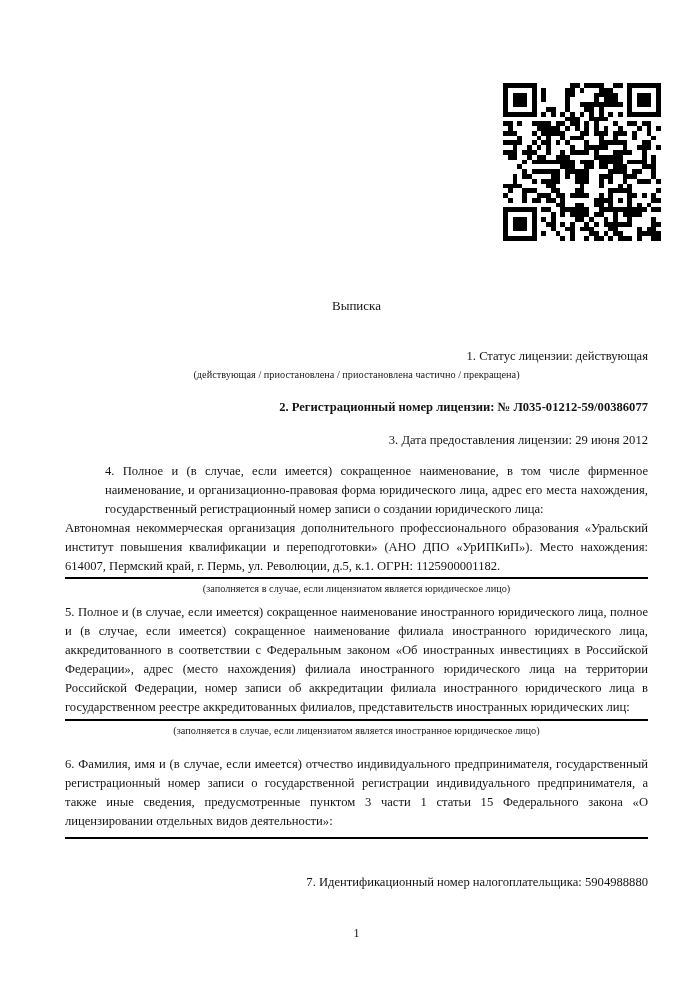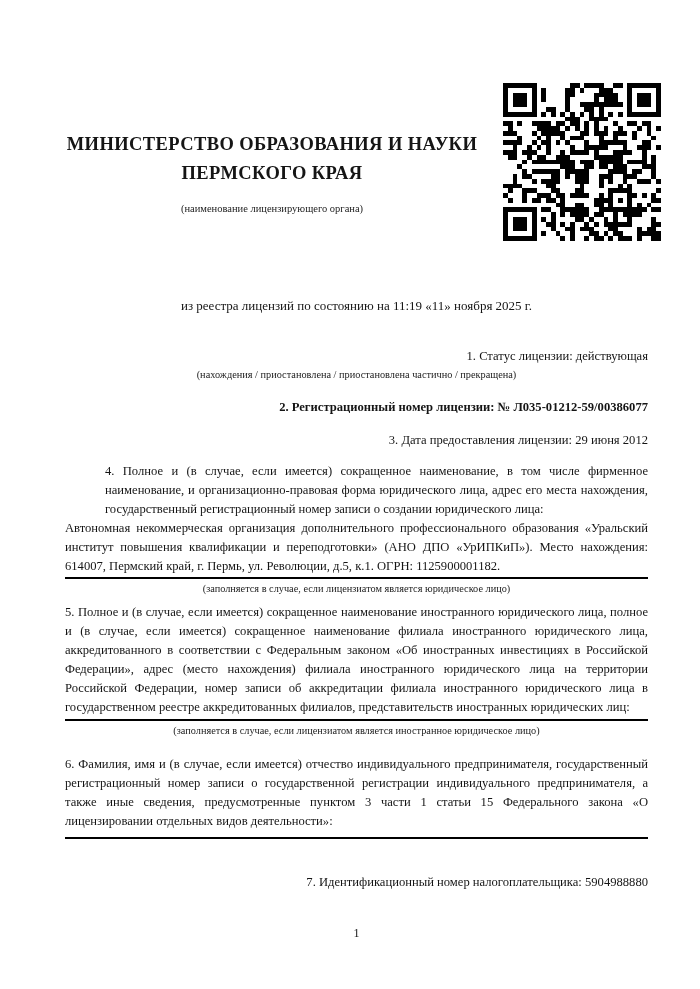--- a/index.html
+++ b/index.html
@@ -59,38 +59,33 @@
   .page-number{
     position:absolute;left:65px;top:926px;width:583px;
     text-align:center;font-size:12px;
   }
 </style>
 </head>
 <body>
 
 <div class="page">
 
-  <div class="letterhead-text">
-    <div class="org-line">МИНИСТЕРСТВО ОБРАЗОВАНИЯ И НАУКИ</div>
-    <div class="org-line">ПЕРМСКОГО КРАЯ</div>
-    <div class="org-caption">(наименование лицензирующего органа)</div>
-  </div>
 
   <svg class="qr" viewBox="0 0 33 33" shape-rendering="crispEdges">
       <path d="M0 0h1v1h-1zM1 0h1v1h-1zM2 0h1v1h-1zM3 0h1v1h-1zM4 0h1v1h-1zM5 0h1v1h-1zM6 0h1v1h-1zM14 0h1v1h-1zM15 0h1v1h-1zM17 0h1v1h-1zM18 0h1v1h-1zM19 0h1v1h-1zM20 0h1v1h-1zM23 0h1v1h-1zM24 0h1v1h-1zM26 0h1v1h-1zM27 0h1v1h-1zM28 0h1v1h-1zM29 0h1v1h-1zM30 0h1v1h-1zM31 0h1v1h-1zM32 0h1v1h-1zM0 1h1v1h-1zM6 1h1v1h-1zM8 1h1v1h-1zM13 1h1v1h-1zM14 1h1v1h-1zM16 1h1v1h-1zM20 1h1v1h-1zM21 1h1v1h-1zM22 1h1v1h-1zM26 1h1v1h-1zM32 1h1v1h-1zM0 2h1v1h-1zM2 2h1v1h-1zM3 2h1v1h-1zM4 2h1v1h-1zM6 2h1v1h-1zM8 2h1v1h-1zM13 2h1v1h-1zM14 2h1v1h-1zM19 2h1v1h-1zM20 2h1v1h-1zM21 2h1v1h-1zM22 2h1v1h-1zM23 2h1v1h-1zM26 2h1v1h-1zM28 2h1v1h-1zM29 2h1v1h-1zM30 2h1v1h-1zM32 2h1v1h-1zM0 3h1v1h-1zM2 3h1v1h-1zM3 3h1v1h-1zM4 3h1v1h-1zM6 3h1v1h-1zM8 3h1v1h-1zM13 3h1v1h-1zM19 3h1v1h-1zM21 3h1v1h-1zM22 3h1v1h-1zM23 3h1v1h-1zM26 3h1v1h-1zM28 3h1v1h-1zM29 3h1v1h-1zM30 3h1v1h-1zM32 3h1v1h-1zM0 4h1v1h-1zM2 4h1v1h-1zM3 4h1v1h-1zM4 4h1v1h-1zM6 4h1v1h-1zM13 4h1v1h-1zM16 4h1v1h-1zM17 4h1v1h-1zM18 4h1v1h-1zM19 4h1v1h-1zM20 4h1v1h-1zM21 4h1v1h-1zM22 4h1v1h-1zM23 4h1v1h-1zM24 4h1v1h-1zM26 4h1v1h-1zM28 4h1v1h-1zM29 4h1v1h-1zM30 4h1v1h-1zM32 4h1v1h-1zM0 5h1v1h-1zM6 5h1v1h-1zM9 5h1v1h-1zM10 5h1v1h-1zM13 5h1v1h-1zM17 5h1v1h-1zM18 5h1v1h-1zM20 5h1v1h-1zM26 5h1v1h-1zM32 5h1v1h-1zM0 6h1v1h-1zM1 6h1v1h-1zM2 6h1v1h-1zM3 6h1v1h-1zM4 6h1v1h-1zM5 6h1v1h-1zM6 6h1v1h-1zM8 6h1v1h-1zM10 6h1v1h-1zM12 6h1v1h-1zM14 6h1v1h-1zM16 6h1v1h-1zM18 6h1v1h-1zM20 6h1v1h-1zM22 6h1v1h-1zM24 6h1v1h-1zM26 6h1v1h-1zM27 6h1v1h-1zM28 6h1v1h-1zM29 6h1v1h-1zM30 6h1v1h-1zM31 6h1v1h-1zM32 6h1v1h-1zM13 7h1v1h-1zM14 7h1v1h-1zM15 7h1v1h-1zM18 7h1v1h-1zM19 7h1v1h-1zM20 7h1v1h-1zM21 7h1v1h-1zM0 8h1v1h-1zM1 8h1v1h-1zM3 8h1v1h-1zM6 8h1v1h-1zM7 8h1v1h-1zM8 8h1v1h-1zM9 8h1v1h-1zM11 8h1v1h-1zM12 8h1v1h-1zM14 8h1v1h-1zM15 8h1v1h-1zM17 8h1v1h-1zM19 8h1v1h-1zM23 8h1v1h-1zM26 8h1v1h-1zM27 8h1v1h-1zM29 8h1v1h-1zM30 8h1v1h-1zM1 9h1v1h-1zM7 9h1v1h-1zM8 9h1v1h-1zM9 9h1v1h-1zM10 9h1v1h-1zM11 9h1v1h-1zM13 9h1v1h-1zM15 9h1v1h-1zM17 9h1v1h-1zM19 9h1v1h-1zM21 9h1v1h-1zM24 9h1v1h-1zM28 9h1v1h-1zM30 9h1v1h-1zM32 9h1v1h-1zM0 10h1v1h-1zM1 10h1v1h-1zM2 10h1v1h-1zM6 10h1v1h-1zM8 10h1v1h-1zM9 10h1v1h-1zM10 10h1v1h-1zM11 10h1v1h-1zM12 10h1v1h-1zM16 10h1v1h-1zM17 10h1v1h-1zM19 10h1v1h-1zM20 10h1v1h-1zM21 10h1v1h-1zM23 10h1v1h-1zM24 10h1v1h-1zM25 10h1v1h-1zM27 10h1v1h-1zM30 10h1v1h-1zM3 11h1v1h-1zM7 11h1v1h-1zM9 11h1v1h-1zM12 11h1v1h-1zM14 11h1v1h-1zM15 11h1v1h-1zM16 11h1v1h-1zM20 11h1v1h-1zM23 11h1v1h-1zM27 11h1v1h-1zM31 11h1v1h-1zM0 12h1v1h-1zM1 12h1v1h-1zM2 12h1v1h-1zM3 12h1v1h-1zM6 12h1v1h-1zM8 12h1v1h-1zM9 12h1v1h-1zM11 12h1v1h-1zM13 12h1v1h-1zM17 12h1v1h-1zM20 12h1v1h-1zM21 12h1v1h-1zM22 12h1v1h-1zM23 12h1v1h-1zM24 12h1v1h-1zM25 12h1v1h-1zM29 12h1v1h-1zM30 12h1v1h-1zM2 13h1v1h-1zM5 13h1v1h-1zM7 13h1v1h-1zM9 13h1v1h-1zM14 13h1v1h-1zM17 13h1v1h-1zM18 13h1v1h-1zM19 13h1v1h-1zM20 13h1v1h-1zM21 13h1v1h-1zM25 13h1v1h-1zM28 13h1v1h-1zM29 13h1v1h-1zM30 13h1v1h-1zM32 13h1v1h-1zM0 14h1v1h-1zM1 14h1v1h-1zM2 14h1v1h-1zM4 14h1v1h-1zM5 14h1v1h-1zM6 14h1v1h-1zM9 14h1v1h-1zM12 14h1v1h-1zM14 14h1v1h-1zM15 14h1v1h-1zM16 14h1v1h-1zM17 14h1v1h-1zM19 14h1v1h-1zM23 14h1v1h-1zM24 14h1v1h-1zM25 14h1v1h-1zM26 14h1v1h-1zM29 14h1v1h-1zM1 15h1v1h-1zM2 15h1v1h-1zM5 15h1v1h-1zM7 15h1v1h-1zM8 15h1v1h-1zM11 15h1v1h-1zM12 15h1v1h-1zM13 15h1v1h-1zM19 15h1v1h-1zM20 15h1v1h-1zM21 15h1v1h-1zM22 15h1v1h-1zM23 15h1v1h-1zM24 15h1v1h-1zM29 15h1v1h-1zM31 15h1v1h-1zM4 16h1v1h-1zM6 16h1v1h-1zM7 16h1v1h-1zM8 16h1v1h-1zM9 16h1v1h-1zM10 16h1v1h-1zM11 16h1v1h-1zM12 16h1v1h-1zM13 16h1v1h-1zM14 16h1v1h-1zM16 16h1v1h-1zM17 16h1v1h-1zM18 16h1v1h-1zM20 16h1v1h-1zM21 16h1v1h-1zM22 16h1v1h-1zM23 16h1v1h-1zM24 16h1v1h-1zM26 16h1v1h-1zM27 16h1v1h-1zM28 16h1v1h-1zM29 16h1v1h-1zM31 16h1v1h-1zM3 17h1v1h-1zM12 17h1v1h-1zM13 17h1v1h-1zM14 17h1v1h-1zM17 17h1v1h-1zM18 17h1v1h-1zM20 17h1v1h-1zM21 17h1v1h-1zM23 17h1v1h-1zM24 17h1v1h-1zM25 17h1v1h-1zM29 17h1v1h-1zM30 17h1v1h-1zM31 17h1v1h-1zM4 18h1v1h-1zM6 18h1v1h-1zM7 18h1v1h-1zM8 18h1v1h-1zM9 18h1v1h-1zM10 18h1v1h-1zM11 18h1v1h-1zM13 18h1v1h-1zM14 18h1v1h-1zM15 18h1v1h-1zM16 18h1v1h-1zM17 18h1v1h-1zM22 18h1v1h-1zM23 18h1v1h-1zM24 18h1v1h-1zM25 18h1v1h-1zM27 18h1v1h-1zM28 18h1v1h-1zM31 18h1v1h-1zM2 19h1v1h-1zM4 19h1v1h-1zM5 19h1v1h-1zM10 19h1v1h-1zM11 19h1v1h-1zM13 19h1v1h-1zM15 19h1v1h-1zM16 19h1v1h-1zM17 19h1v1h-1zM20 19h1v1h-1zM21 19h1v1h-1zM22 19h1v1h-1zM25 19h1v1h-1zM26 19h1v1h-1zM27 19h1v1h-1zM31 19h1v1h-1zM2 20h1v1h-1zM6 20h1v1h-1zM8 20h1v1h-1zM9 20h1v1h-1zM10 20h1v1h-1zM11 20h1v1h-1zM15 20h1v1h-1zM16 20h1v1h-1zM17 20h1v1h-1zM20 20h1v1h-1zM22 20h1v1h-1zM25 20h1v1h-1zM28 20h1v1h-1zM29 20h1v1h-1zM30 20h1v1h-1zM32 20h1v1h-1zM0 21h1v1h-1zM1 21h1v1h-1zM2 21h1v1h-1zM3 21h1v1h-1zM9 21h1v1h-1zM10 21h1v1h-1zM16 21h1v1h-1zM20 21h1v1h-1zM24 21h1v1h-1zM26 21h1v1h-1zM1 22h1v1h-1zM4 22h1v1h-1zM5 22h1v1h-1zM6 22h1v1h-1zM10 22h1v1h-1zM11 22h1v1h-1zM15 22h1v1h-1zM16 22h1v1h-1zM22 22h1v1h-1zM23 22h1v1h-1zM24 22h1v1h-1zM25 22h1v1h-1zM26 22h1v1h-1zM32 22h1v1h-1zM0 23h1v1h-1zM4 23h1v1h-1zM7 23h1v1h-1zM8 23h1v1h-1zM9 23h1v1h-1zM11 23h1v1h-1zM12 23h1v1h-1zM14 23h1v1h-1zM15 23h1v1h-1zM16 23h1v1h-1zM17 23h1v1h-1zM20 23h1v1h-1zM22 23h1v1h-1zM26 23h1v1h-1zM27 23h1v1h-1zM29 23h1v1h-1zM31 23h1v1h-1zM1 24h1v1h-1zM4 24h1v1h-1zM6 24h1v1h-1zM7 24h1v1h-1zM9 24h1v1h-1zM10 24h1v1h-1zM12 24h1v1h-1zM19 24h1v1h-1zM20 24h1v1h-1zM21 24h1v1h-1zM22 24h1v1h-1zM24 24h1v1h-1zM26 24h1v1h-1zM31 24h1v1h-1zM32 24h1v1h-1zM11 25h1v1h-1zM12 25h1v1h-1zM15 25h1v1h-1zM16 25h1v1h-1zM19 25h1v1h-1zM20 25h1v1h-1zM22 25h1v1h-1zM26 25h1v1h-1zM28 25h1v1h-1zM30 25h1v1h-1zM0 26h1v1h-1zM1 26h1v1h-1zM2 26h1v1h-1zM3 26h1v1h-1zM4 26h1v1h-1zM5 26h1v1h-1zM6 26h1v1h-1zM8 26h1v1h-1zM9 26h1v1h-1zM12 26h1v1h-1zM13 26h1v1h-1zM14 26h1v1h-1zM15 26h1v1h-1zM16 26h1v1h-1zM17 26h1v1h-1zM20 26h1v1h-1zM21 26h1v1h-1zM22 26h1v1h-1zM23 26h1v1h-1zM24 26h1v1h-1zM25 26h1v1h-1zM26 26h1v1h-1zM27 26h1v1h-1zM28 26h1v1h-1zM29 26h1v1h-1zM31 26h1v1h-1zM32 26h1v1h-1zM0 27h1v1h-1zM6 27h1v1h-1zM10 27h1v1h-1zM12 27h1v1h-1zM14 27h1v1h-1zM15 27h1v1h-1zM16 27h1v1h-1zM17 27h1v1h-1zM19 27h1v1h-1zM20 27h1v1h-1zM23 27h1v1h-1zM25 27h1v1h-1zM26 27h1v1h-1zM27 27h1v1h-1zM28 27h1v1h-1zM0 28h1v1h-1zM2 28h1v1h-1zM3 28h1v1h-1zM4 28h1v1h-1zM6 28h1v1h-1zM8 28h1v1h-1zM10 28h1v1h-1zM15 28h1v1h-1zM16 28h1v1h-1zM18 28h1v1h-1zM21 28h1v1h-1zM23 28h1v1h-1zM26 28h1v1h-1zM31 28h1v1h-1zM0 29h1v1h-1zM2 29h1v1h-1zM3 29h1v1h-1zM4 29h1v1h-1zM6 29h1v1h-1zM9 29h1v1h-1zM10 29h1v1h-1zM12 29h1v1h-1zM14 29h1v1h-1zM17 29h1v1h-1zM19 29h1v1h-1zM21 29h1v1h-1zM22 29h1v1h-1zM23 29h1v1h-1zM24 29h1v1h-1zM25 29h1v1h-1zM26 29h1v1h-1zM31 29h1v1h-1zM32 29h1v1h-1zM0 30h1v1h-1zM2 30h1v1h-1zM3 30h1v1h-1zM4 30h1v1h-1zM6 30h1v1h-1zM10 30h1v1h-1zM13 30h1v1h-1zM14 30h1v1h-1zM16 30h1v1h-1zM17 30h1v1h-1zM18 30h1v1h-1zM22 30h1v1h-1zM23 30h1v1h-1zM28 30h1v1h-1zM30 30h1v1h-1zM31 30h1v1h-1zM0 31h1v1h-1zM6 31h1v1h-1zM8 31h1v1h-1zM11 31h1v1h-1zM14 31h1v1h-1zM18 31h1v1h-1zM19 31h1v1h-1zM21 31h1v1h-1zM23 31h1v1h-1zM24 31h1v1h-1zM28 31h1v1h-1zM29 31h1v1h-1zM30 31h1v1h-1zM31 31h1v1h-1zM32 31h1v1h-1zM0 32h1v1h-1zM1 32h1v1h-1zM2 32h1v1h-1zM3 32h1v1h-1zM4 32h1v1h-1zM5 32h1v1h-1zM6 32h1v1h-1zM12 32h1v1h-1zM14 32h1v1h-1zM17 32h1v1h-1zM19 32h1v1h-1zM20 32h1v1h-1zM22 32h1v1h-1zM24 32h1v1h-1zM25 32h1v1h-1zM26 32h1v1h-1zM28 32h1v1h-1zM31 32h1v1h-1zM32 32h1v1h-1z" fill="#000"></path>
     </svg>
 
   <div class="content">
 
     <div class="doc-title">
-      <div>из реестра лицензий по состоянию на 11:19 «11» ноября 2025 г.</div>
+      <div>Выписка</div>
     </div>
 
     <p class="item item-single mt-status">1. Статус лицензии: действующая</p>
-    <div class="caption">(нахождения / приостановлена / приостановлена частично / прекращена)</div>
+    <div class="caption">(действующая / приостановлена / приостановлена частично / прекращена)</div>
 
     <p class="item item-single mt-reg">2. Регистрационный номер лицензии: № Л035-01212-59/00386077</p>
 
     <p class="item item-single mt-date">3. Дата предоставления лицензии: 29 июня 2012</p>
 
     <p class="item just mt-legal">4. Полное и (в случае, если имеется) сокращенное наименование, в том числе фирменное наименование, и организационно-правовая форма юридического лица, адрес его места нахождения, государственный регистрационный номер записи о создании юридического лица:</p>
     <p class="item just">Автономная некоммерческая организация дополнительного профессионального образования «Уральский институт повышения квалификации и переподготовки» (АНО ДПО «УрИПКиП»). Место нахождения: 614007, Пермский край, г. Пермь, ул. Революции, д.5, к.1. ОГРН: 1125900001182.</p>
     <hr class="rule mt-rule4">
     <div class="caption mt-cap4">(заполняется в случае, если лицензиатом является юридическое лицо)</div>
 

